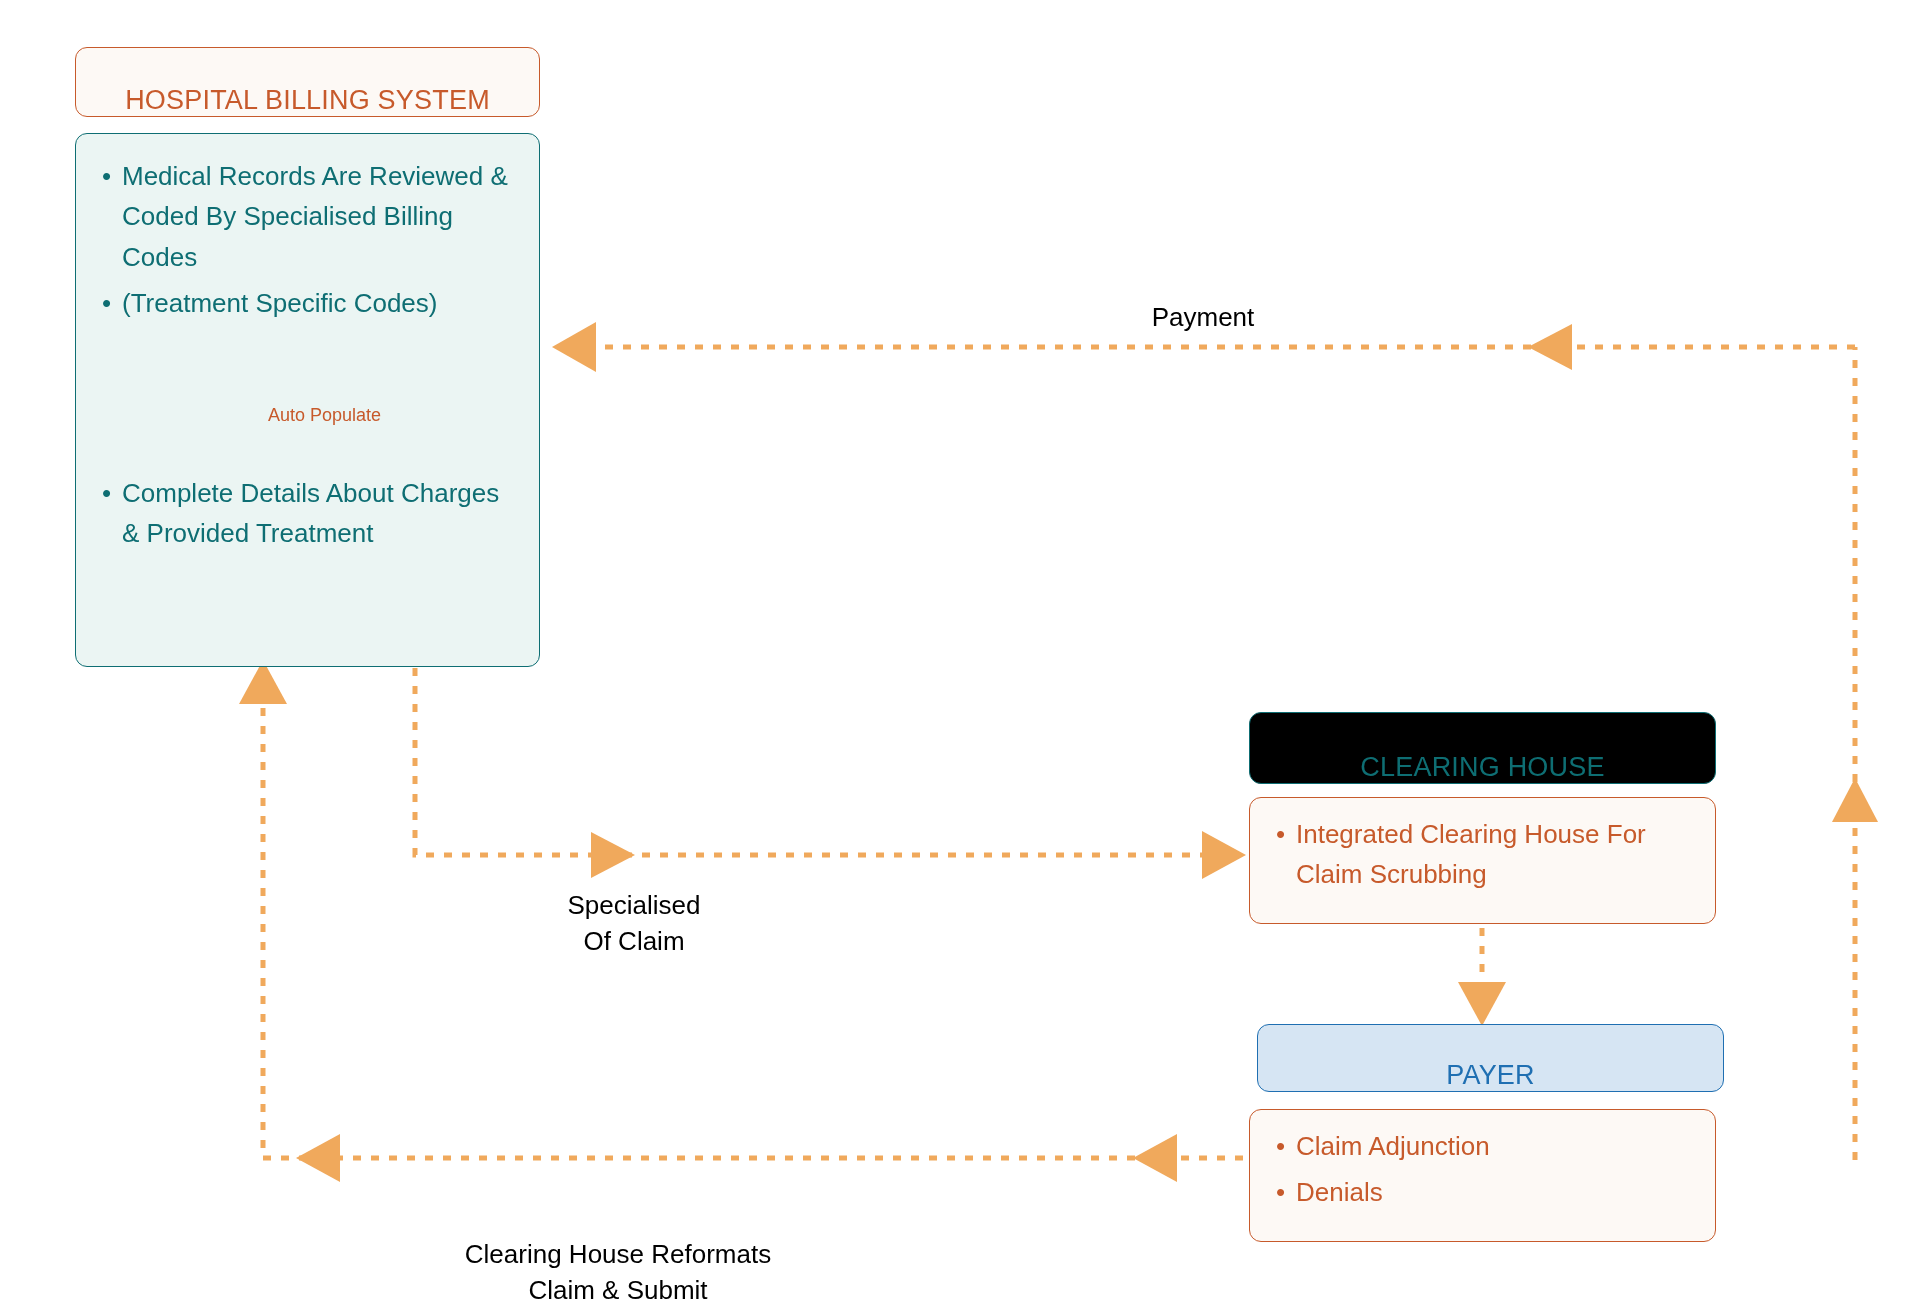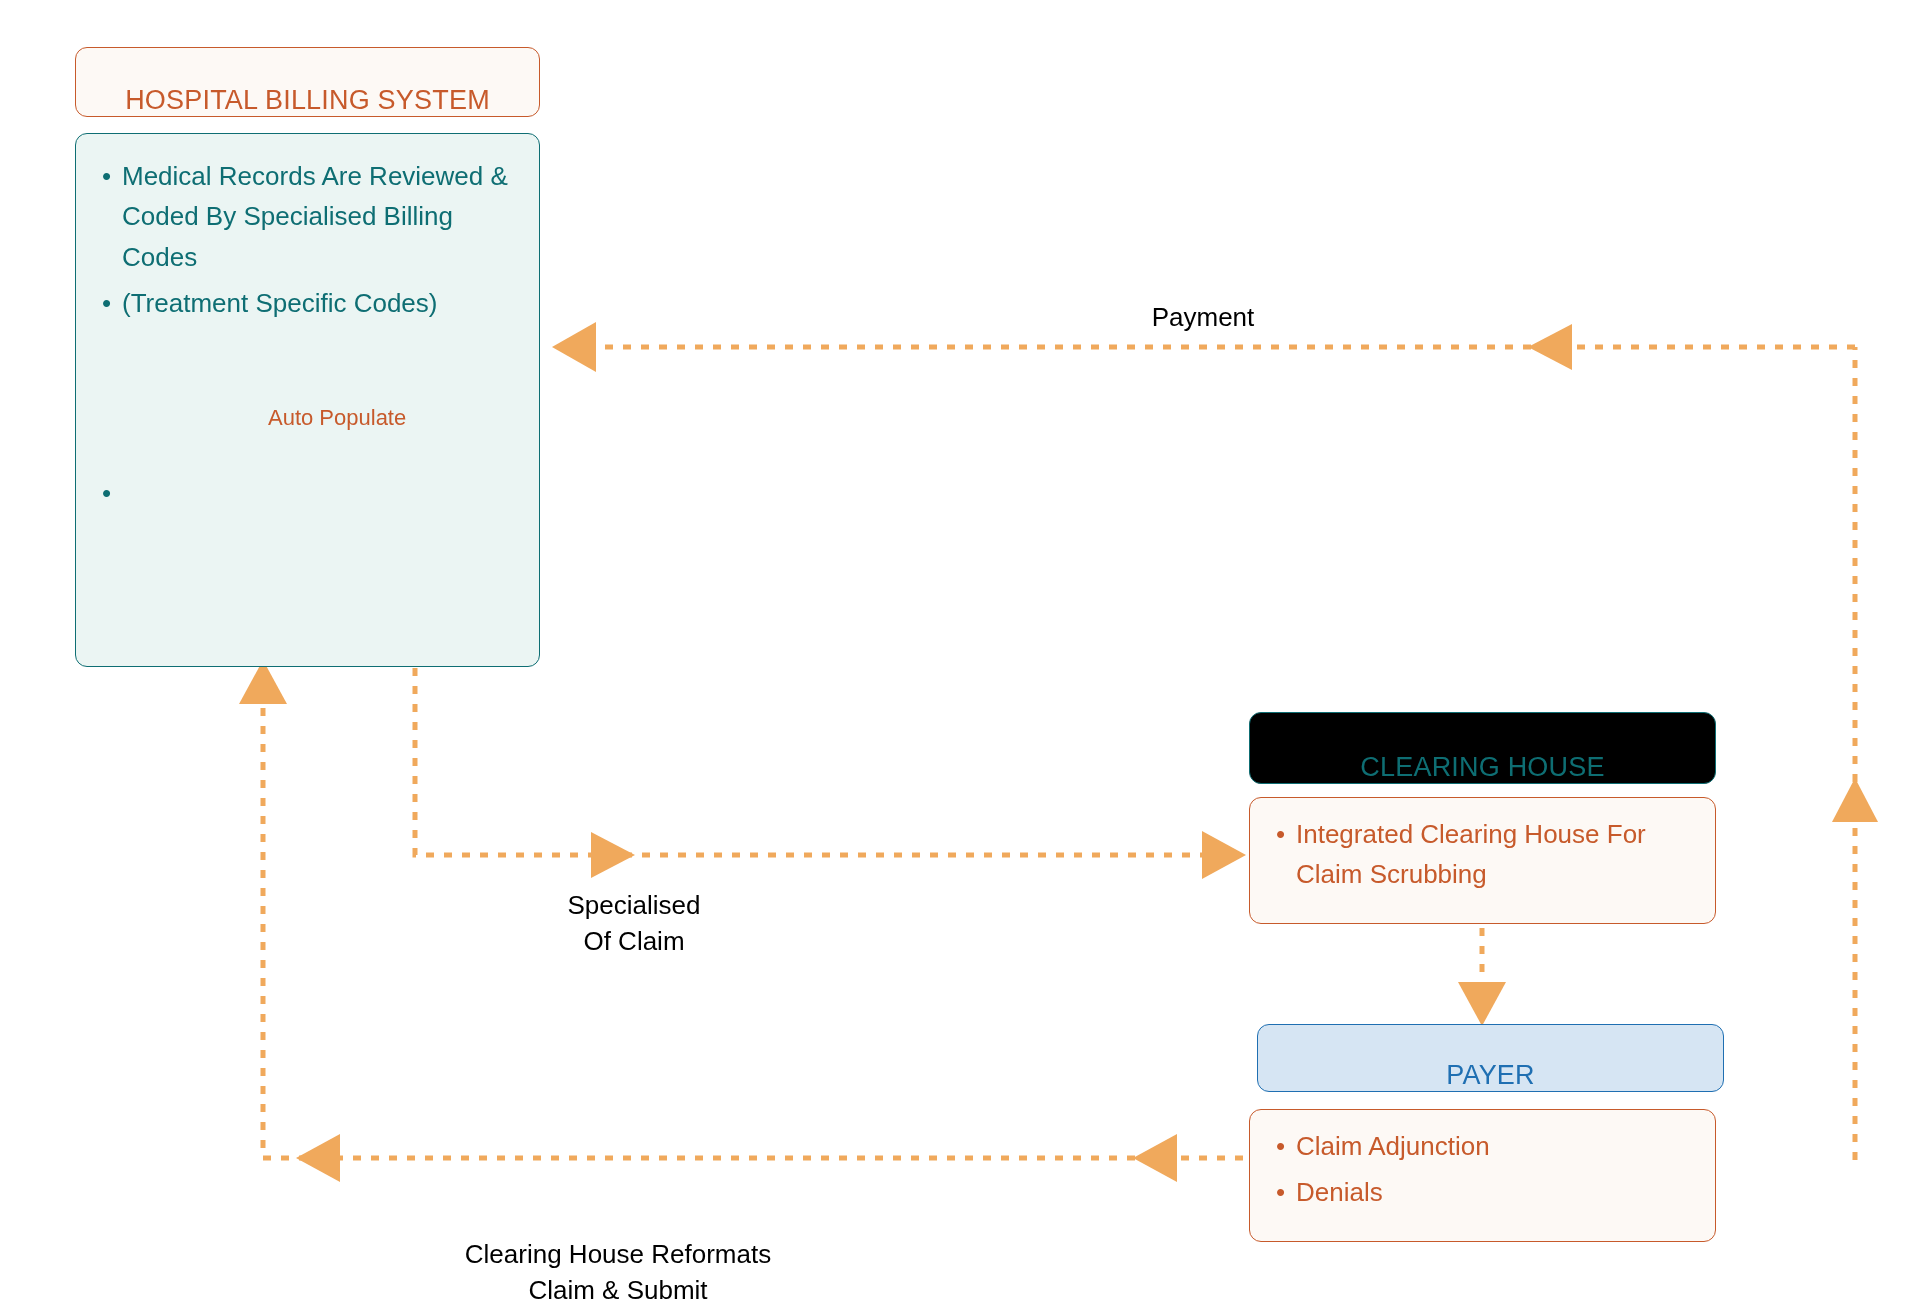--- a/index.html
+++ b/index.html
@@ -76,21 +76,21 @@
     border-radius: 12px;
     padding-top: 22px;
   }
   #hbs-body li, #hbs-body .bullet { color: #0E6E73; font-size: 26px; }
 
   .hbs-group-gap { height: 150px; }
   #auto-populate-label {
     position: absolute;
     left: 268px;
     top: 405px;
-    font-size: 22px;
+    font-size: 18px;
     color: #C75A2B;
     white-space: nowrap;
   }
 
   
   #ch-header {
     left: 1249px; top: 712px; width: 467px; height: 72px;
     background: #000000;
     border: 1.6px solid #0E6E73;
     font-size: 27px;
@@ -192,20 +192,21 @@
         <span class="bullet">•</span>
         <span>(Treatment Specific Codes)</span>
       </li>
     </ul>
 
     <div class="hbs-group-gap"></div>
 
     <ul>
       <li>
         <span class="bullet">•</span>
+        <span>Complete Details About Charges &amp; Provided Treatment</span>
       </li>
     </ul>
   </div>
 
   <div id="auto-populate-label">Auto Populate</div>
 
   <div class="node-header" id="ch-header">
     <span>CLEARING HOUSE</span>
   </div>
 

